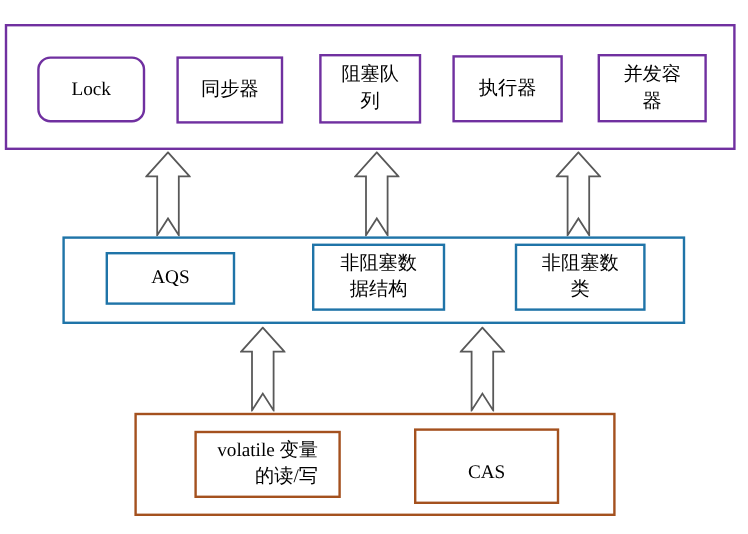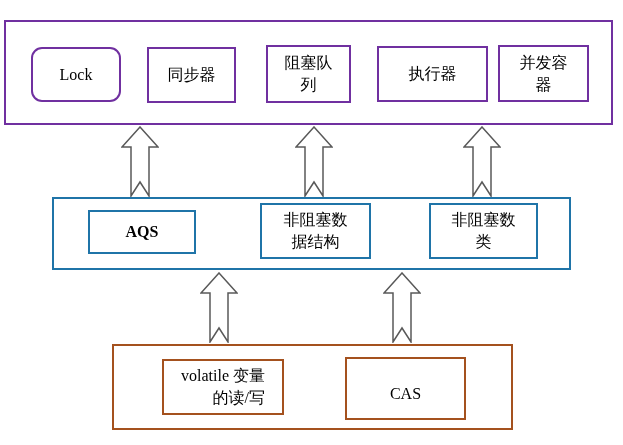--- a/index.html
+++ b/index.html
@@ -35,25 +35,25 @@
     white-space: pre-line;
   }
   .box.purple { border-color: #7030A0; }
   .box.blue   { border-color: #1F74A8; }
   .box.brown  { border-color: #A4511E; text-align: right; }
 
   
   .box.lock       { left: 31px;  top: 47px; width: 90px; height: 55px; border-radius: 11px; }
   .box.sync       { left: 147px; top: 47px; width: 89px; height: 56px; text-align: right; }
   .box.bqueue     { left: 266px; top: 45px; width: 85px; height: 58px; }
-  .box.executor   { left: 377px; top: 46px; width: 111px; height: 56px; }
+  .box.executor   { left: 377px; top: 46px; width: 92px; height: 56px; }
   .box.container  { left: 498px; top: 45px; width: 91px; height: 57px; }
 
   
-  .box.aqs        { left: 88px;  top: 210px; width: 108px; height: 44px; font-weight: bold; }
+  .box.aqs        { left: 88px;  top: 210px; width: 108px; height: 44px; }
   .box.nonblock   { left: 260px; top: 203px; width: 111px; height: 56px; }
   .box.atomic     { left: 429px; top: 203px; width: 109px; height: 56px; }
 
   
   .box.volatile   { left: 162px; top: 359px; width: 122px; height: 56px; }
   .box.cas        { left: 345px; top: 357px; width: 121px; height: 63px;
                     align-items: flex-start; padding-top: 24px; }
 
   .arrow {
     position: absolute;

